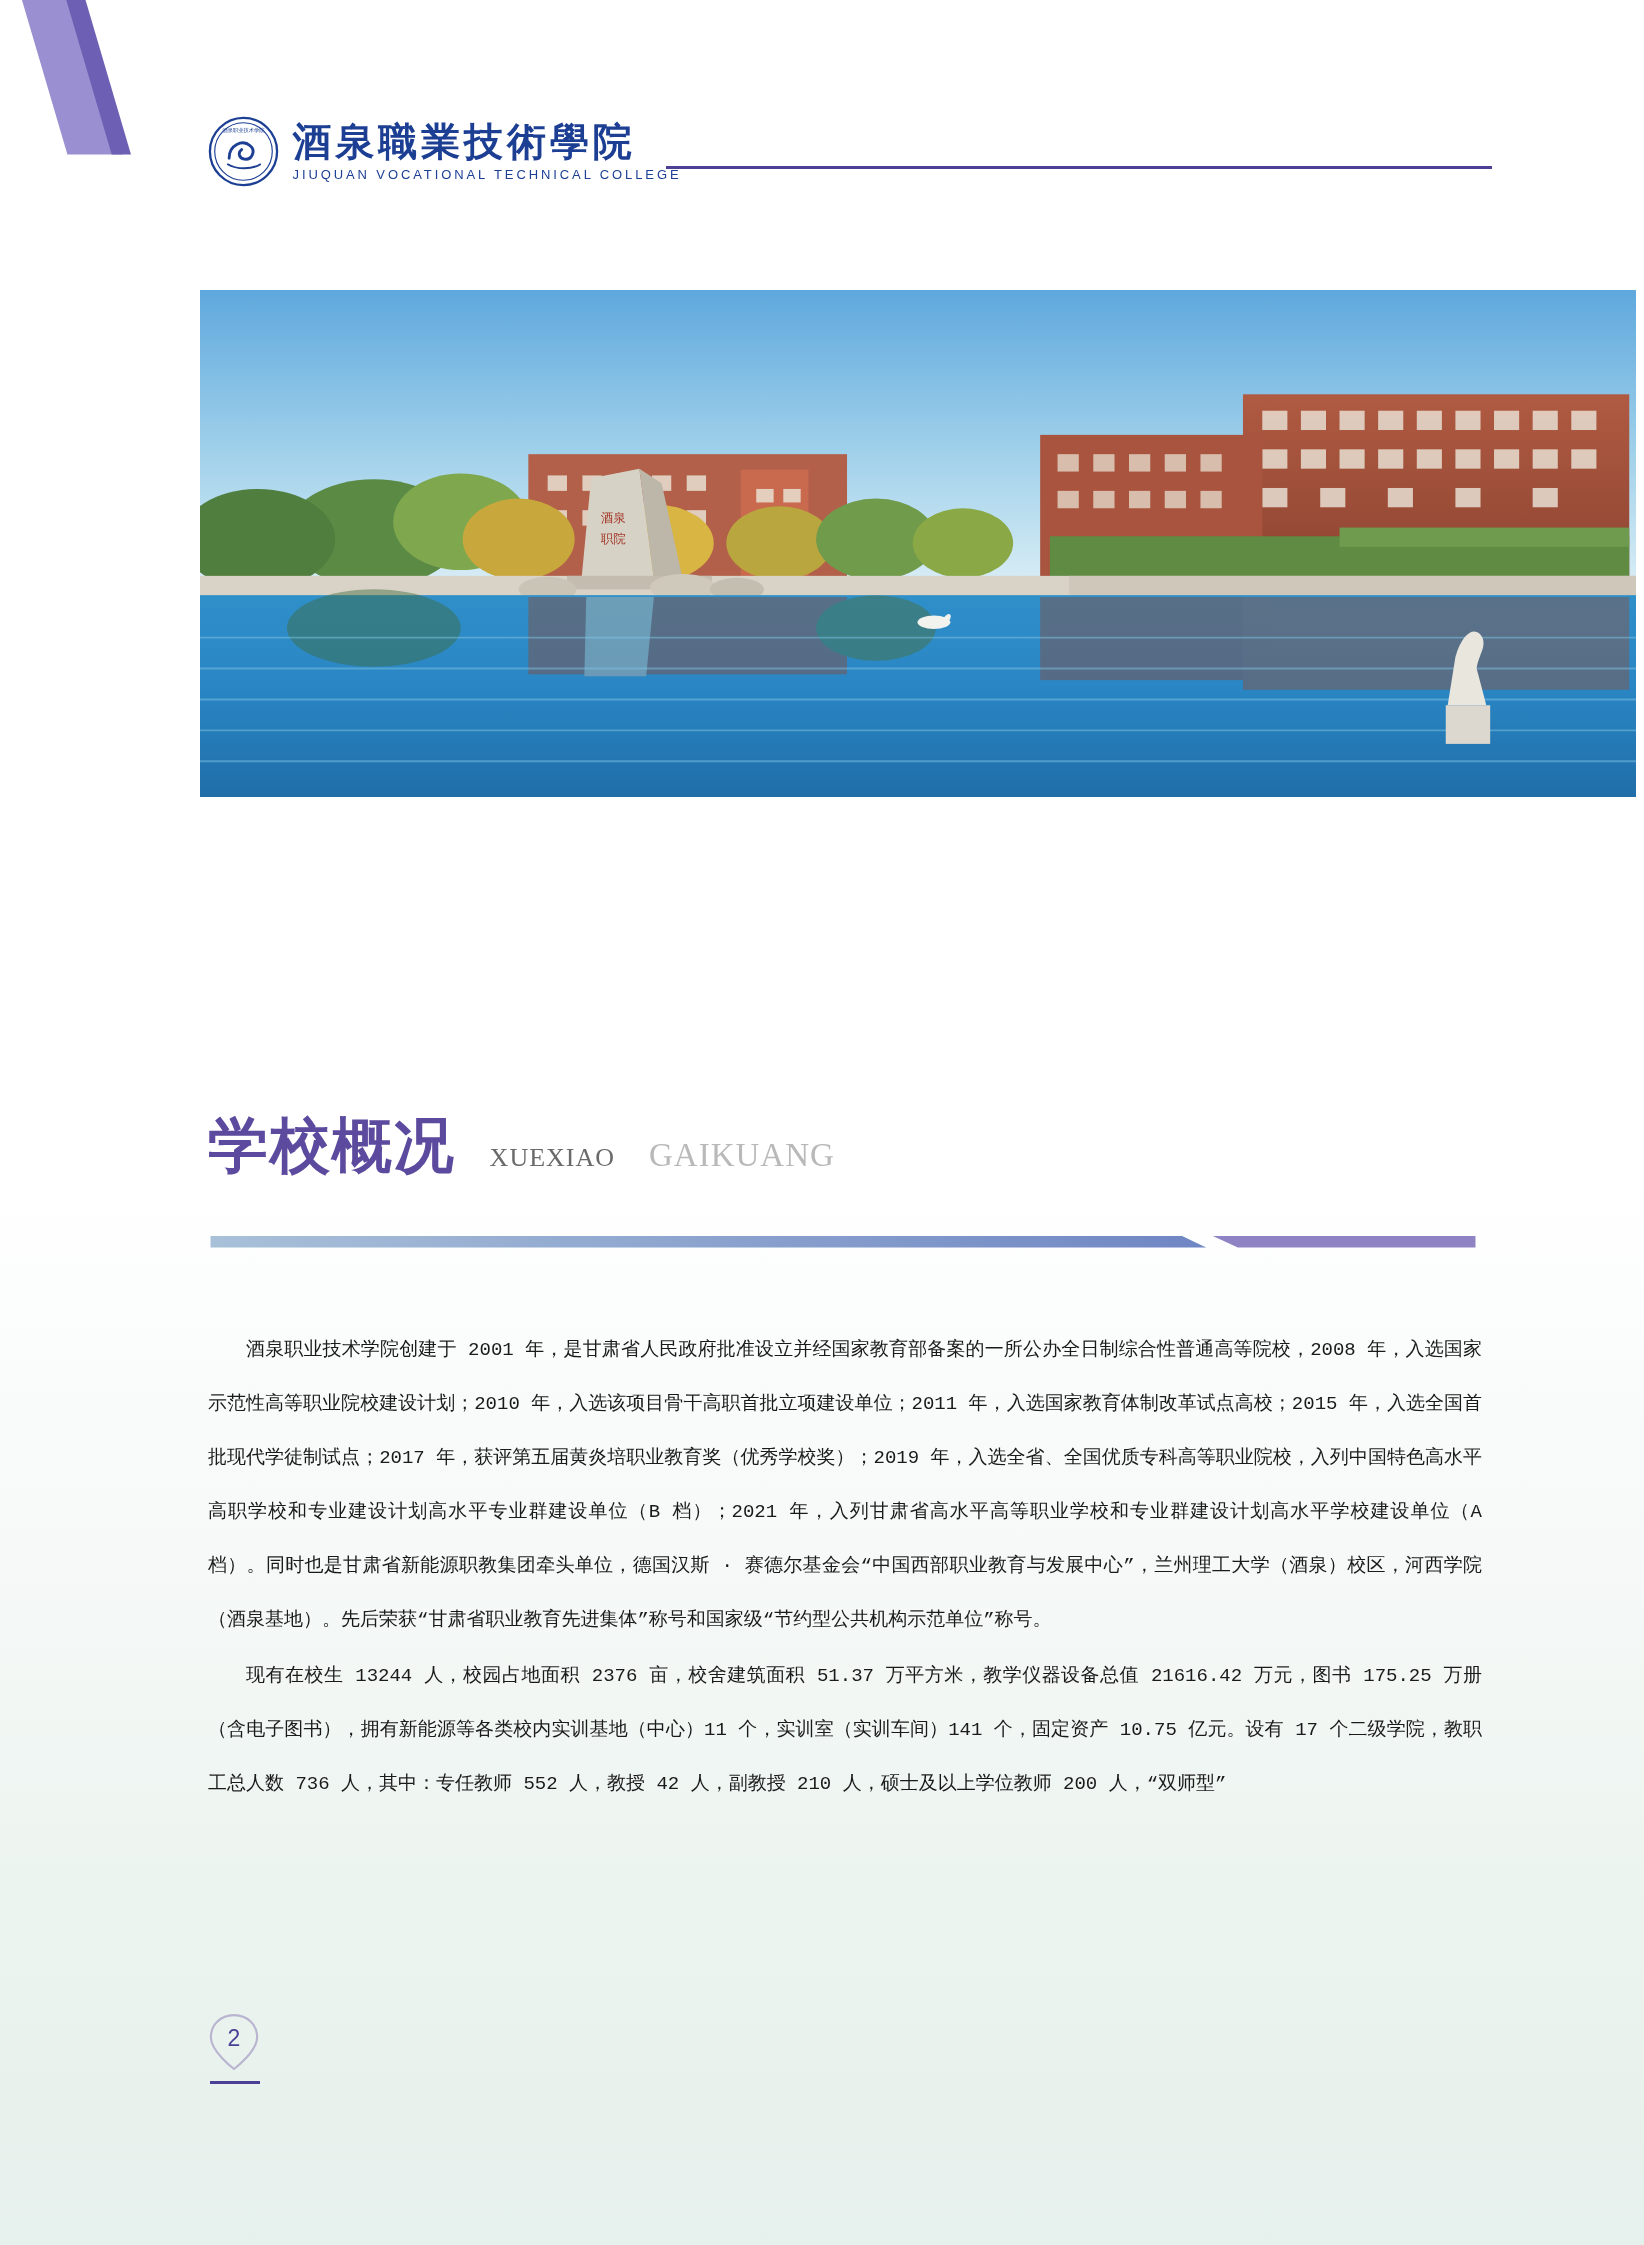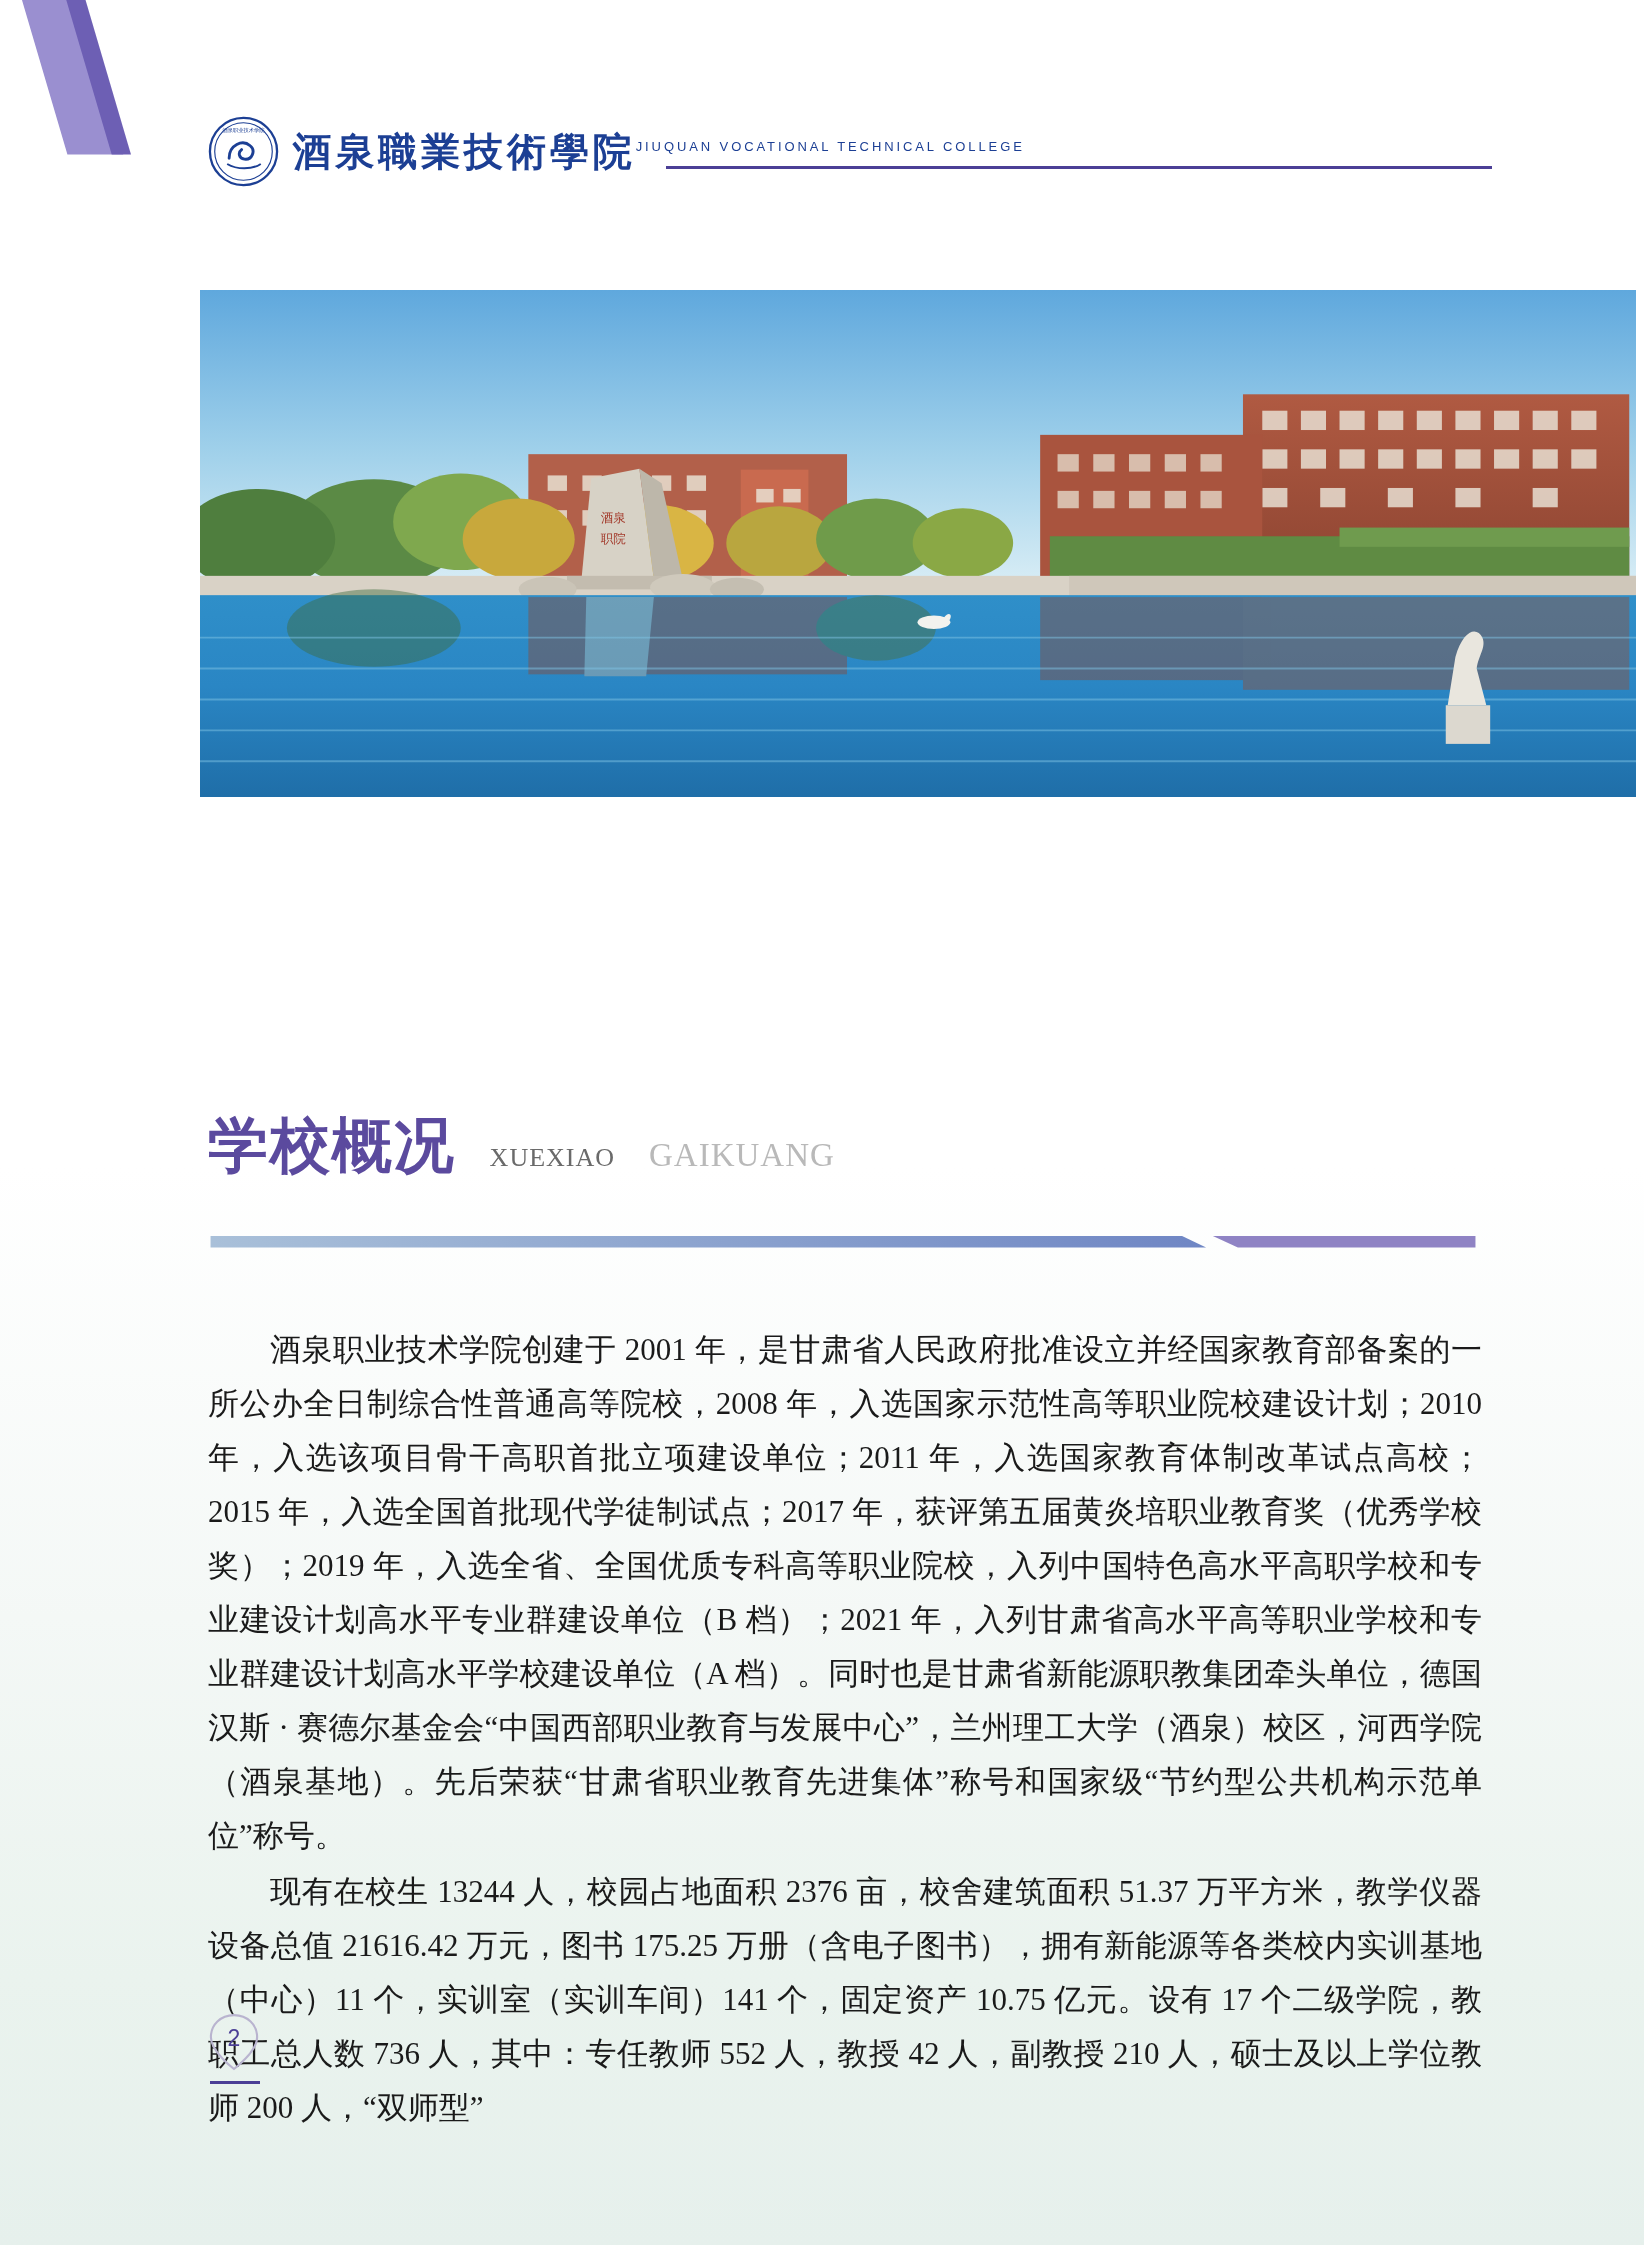--- a/index.html
+++ b/index.html
@@ -50,20 +50,21 @@
     gap: 13.5px;
   }
   .logo-mark {
     width: 71px;
     height: 71px;
     position: relative;
     flex: none;
   }
   .logo-text {
     display: flex;
+    flex-direction: column;
     justify-content: center;
     line-height: 1;
   }
   .logo-cn {
     font-family: "DejaVu Serif", "Liberation Serif", serif;
     font-size: 39px;
     font-weight: bold;
     color: #1c3f94;
     letter-spacing: 3.9px;
     white-space: nowrap;
@@ -136,22 +137,22 @@
     height: 15.4px;
   }
   .title-bar svg { display:block; }
 
   
   .body-text {
     position: absolute;
     left: 208px;
     top: 1323px;
     width: 1274px;
-    font-family: Liberation Serif, serif;
-    font-size: 31px;
+    font-family: Liberation Mono, monospace;
+    font-size: 19px;
     color: #1a1a1a;
     line-height: 54px;
     text-align: justify;
     text-justify: inter-ideograph;
   }
   .body-text p {
     margin: 0 0 1.9px 0;
     text-indent: 2em;
   }
 

